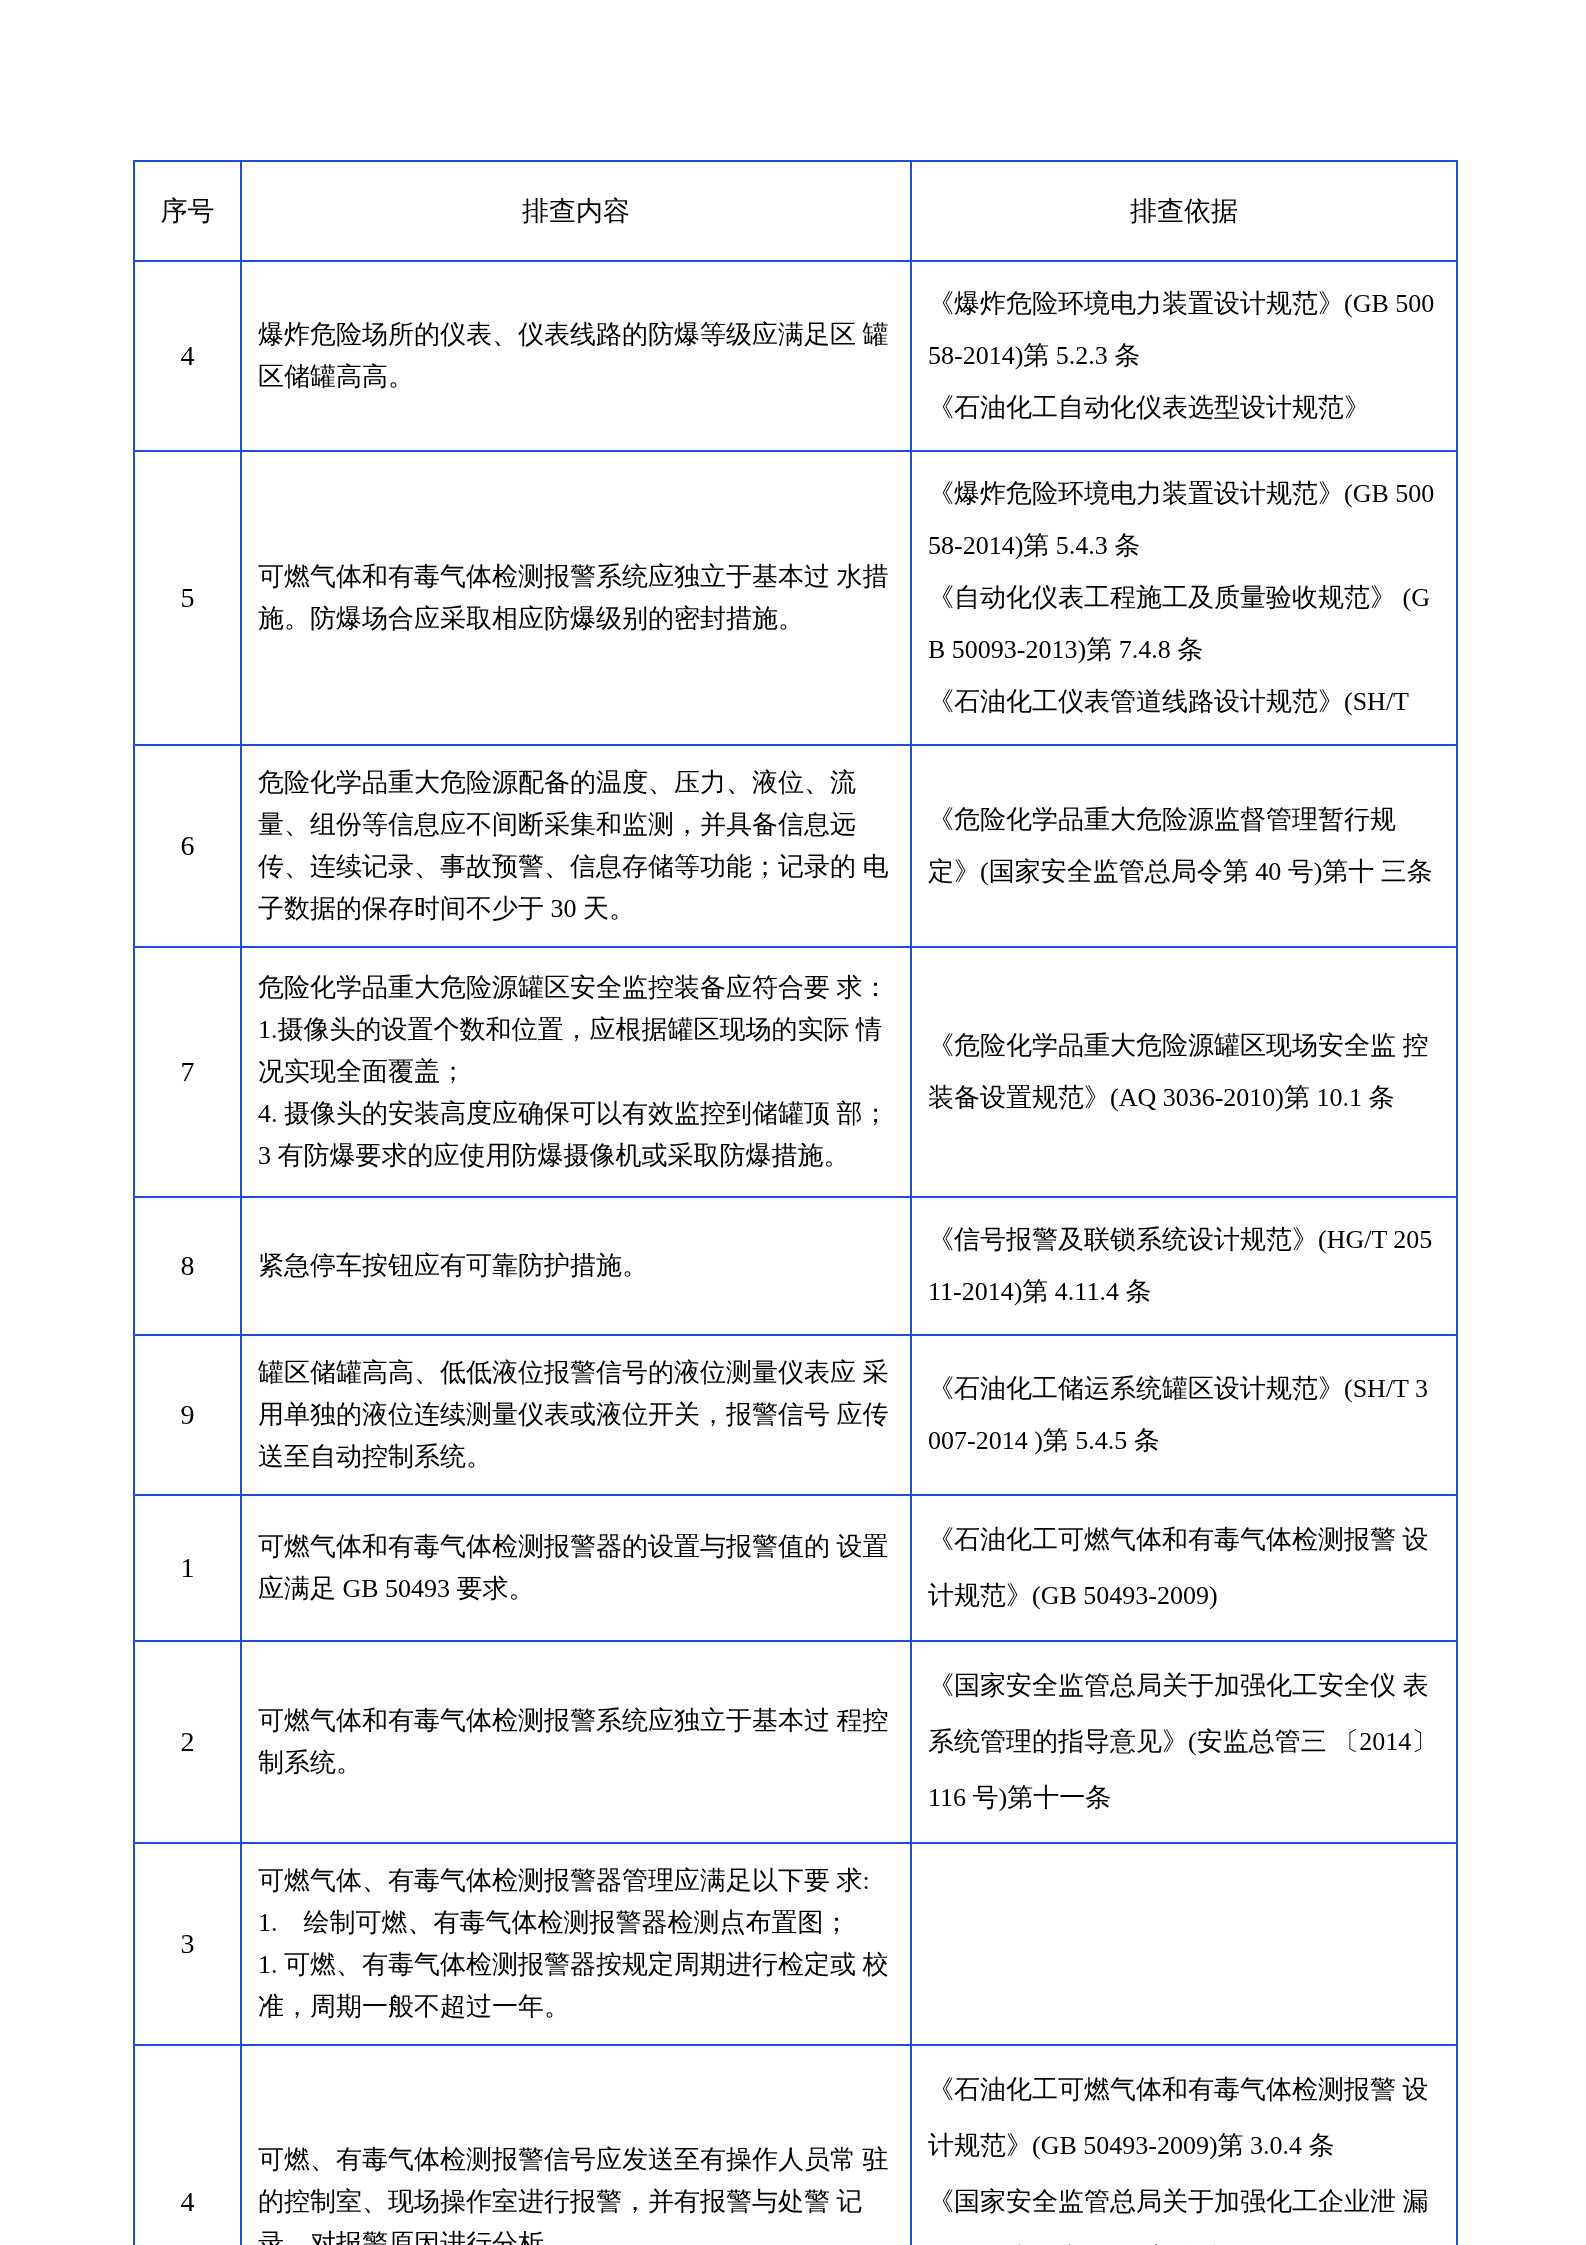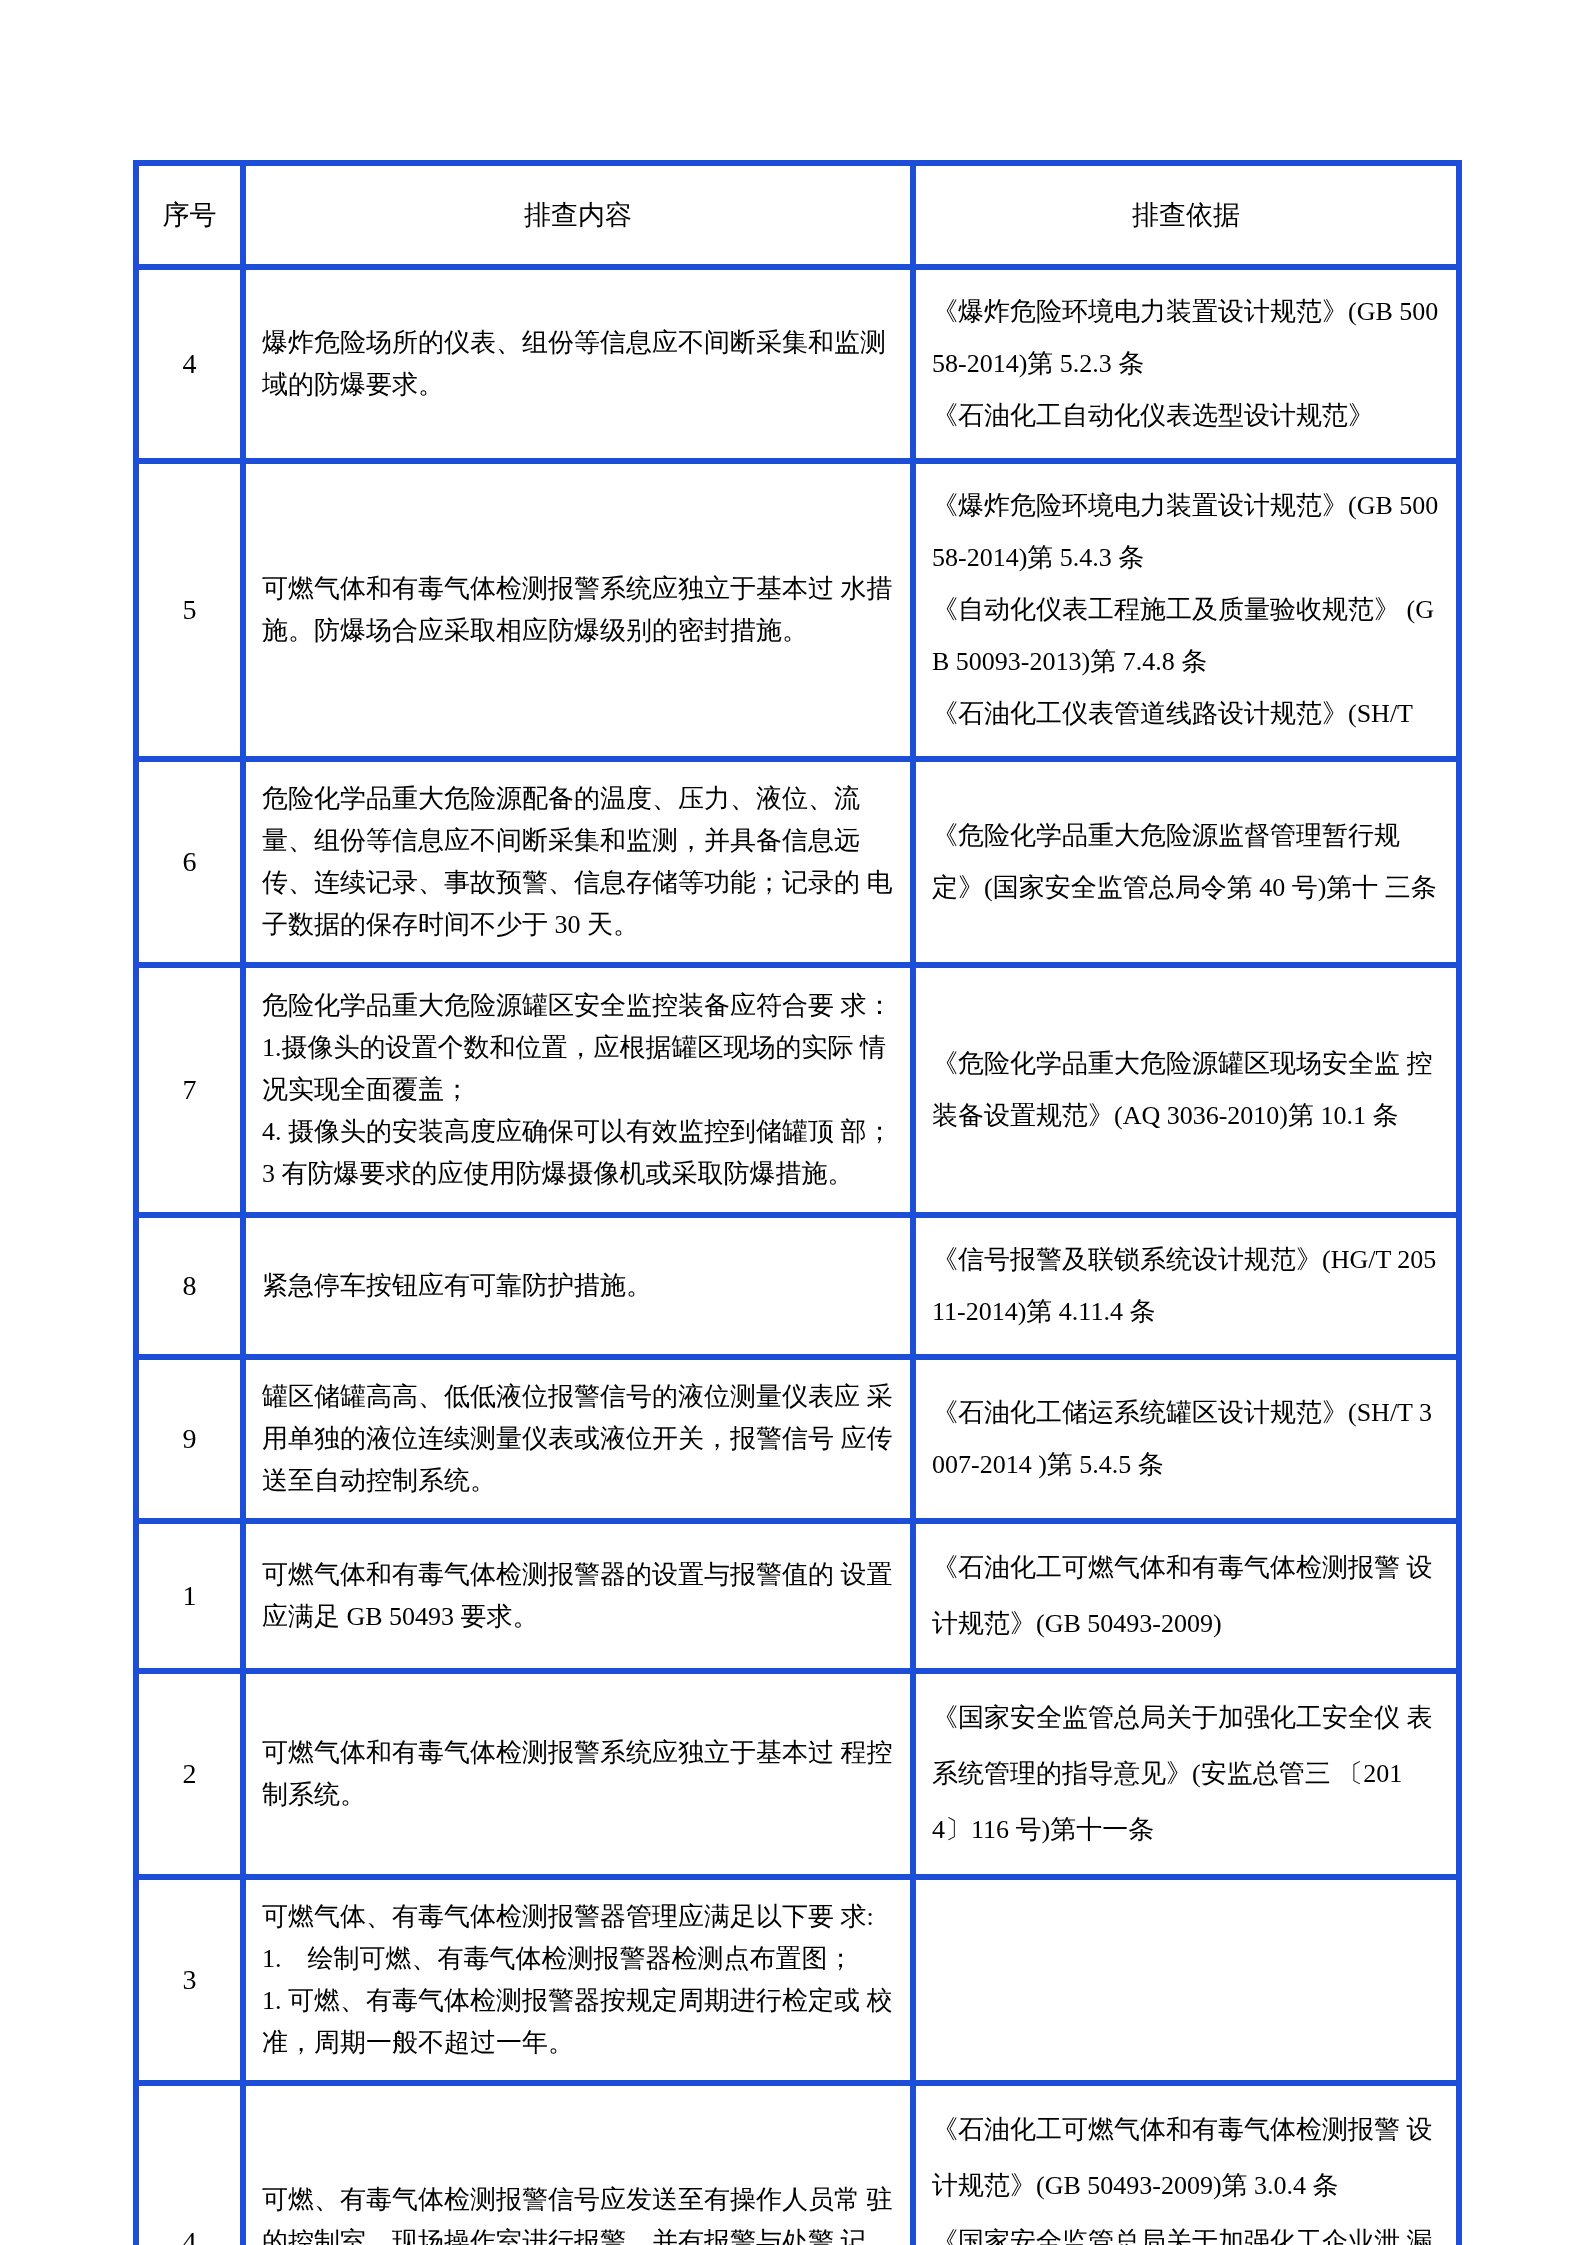--- a/index.html
+++ b/index.html
@@ -12,21 +12,21 @@
     color:#000;
     overflow:hidden;
   }
   table.checklist {
     position:absolute; left:133px; top:160px;
     width:1323px;
     border-collapse:collapse;
     table-layout:fixed;
   }
   table.checklist th, table.checklist td {
-    border:6px solid #1d4ed8;
+    border:2px solid #1d4ed8;
     padding:16px;
     vertical-align:middle;
     overflow:hidden;
   }
   th.hdr {
     font-weight:normal;
     font-size:27px;
     text-align:center;
     height:66px;
   }
@@ -69,21 +69,21 @@
       <tr>
         <th class="hdr">序号</th>
         <th class="hdr">排查内容</th>
         <th class="hdr">排查依据</th>
       </tr>
     </thead>
     <tbody id="tbody">
         <tr class="s1" style="height: 145px;">
           <td class="num">4</td>
           <td class="content">
-            <div class="para">爆炸危险场所的仪表、组份等信息应不间断采集和监测 域的防爆要求。</div>
+            <div class="para">爆炸危险场所的仪表、仪表线路的防爆等级应满足区 罐区储罐高高。</div>
           </td>
           <td class="basis">
             <div class="para">《爆炸危险环境电力装置设计规范》(GB 50058-2014)第 5.2.3 条</div>
             <div class="para">《石油化工自动化仪表选型设计规范》</div>
           </td>
         </tr>
         <tr class="s1" style="height: 215px;">
           <td class="num">5</td>
           <td class="content">
             <div class="para">可燃气体和有毒气体检测报警系统应独立于基本过 水措施。防爆场合应采取相应防爆级别的密封措施。</div>

